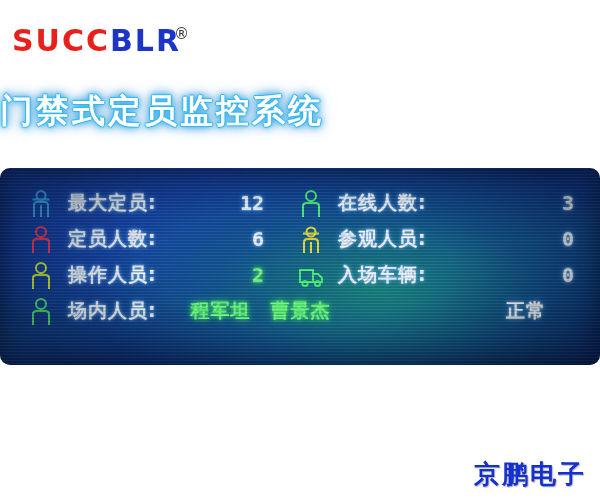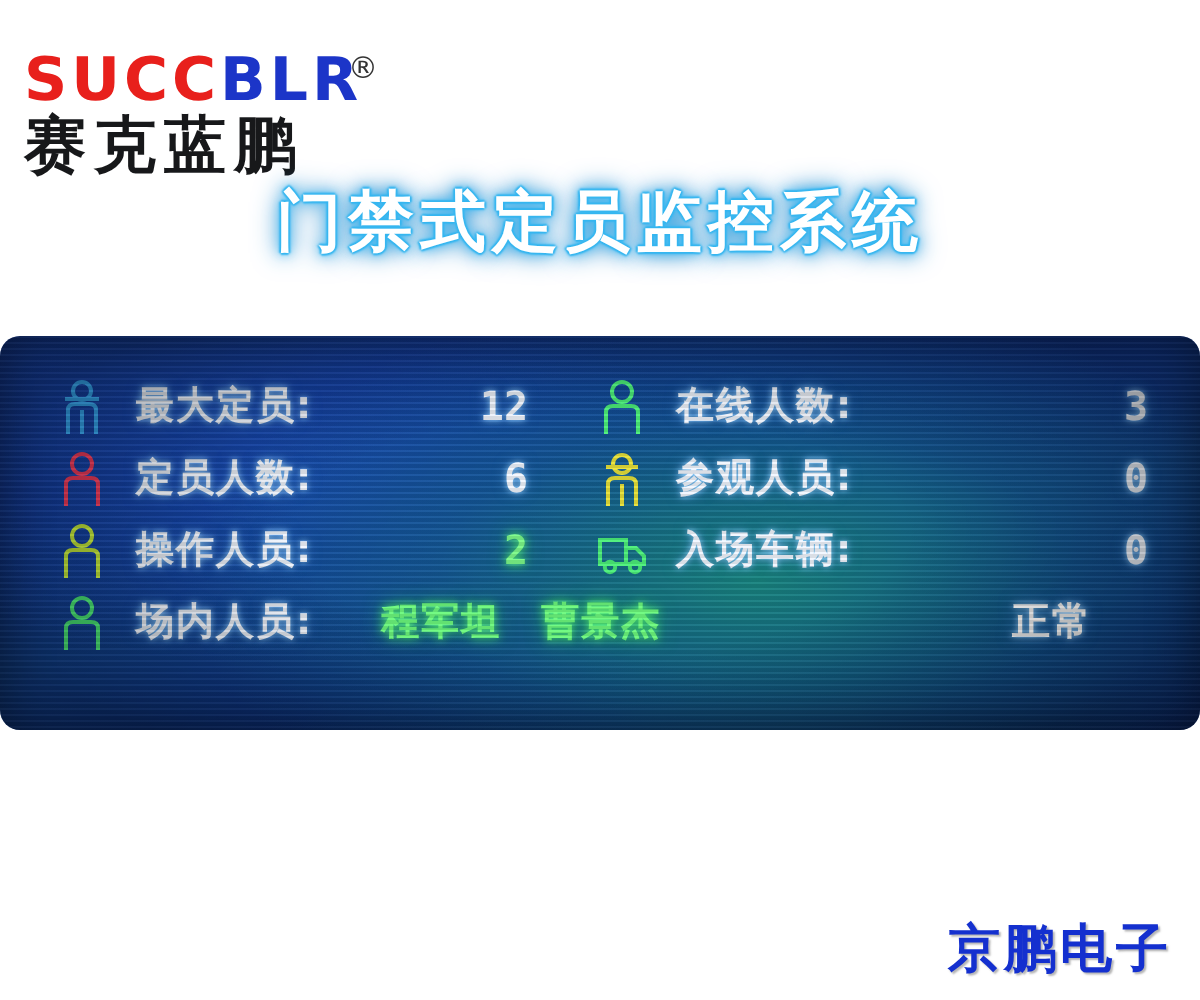--- a/index.html
+++ b/index.html
@@ -57,21 +57,20 @@
     color: #17181a;
     white-space: nowrap;
   }
 
   
   #page-title {
     position: absolute;
     left: 0;
     top: 90px;
     width: 600px;
-    text-align: center;
     font-family: "DejaVu Sans", "Liberation Sans", sans-serif;
     font-weight: bold;
     font-size: 33px;
     line-height: 42px;
     letter-spacing: 3px;
     color: #ffffff;
     text-shadow:
        0 0 1px #35b6f0,
        1px 0 1px #35b6f0,
       -1px 0 1px #35b6f0,
@@ -216,21 +215,20 @@
   }
 </style>
 </head>
 <body>
 
 <div id="brand-logo">
   <div id="brand-wordmark">
     <span class="wm-red">SUCC</span><span class="wm-blue">BLR</span>
   </div>
   <div id="brand-reg">®</div>
-  <div id="brand-cn">赛克蓝鹏</div>
 </div>
 
 <div id="page-title">门禁式定员监控系统</div>
 
 <div id="led-panel">
   <div id="led-grid">
 
     <div class="led-row">
       <div class="led-cell cell-left">
         <svg class="led-icon" viewBox="0 0 26 28">

